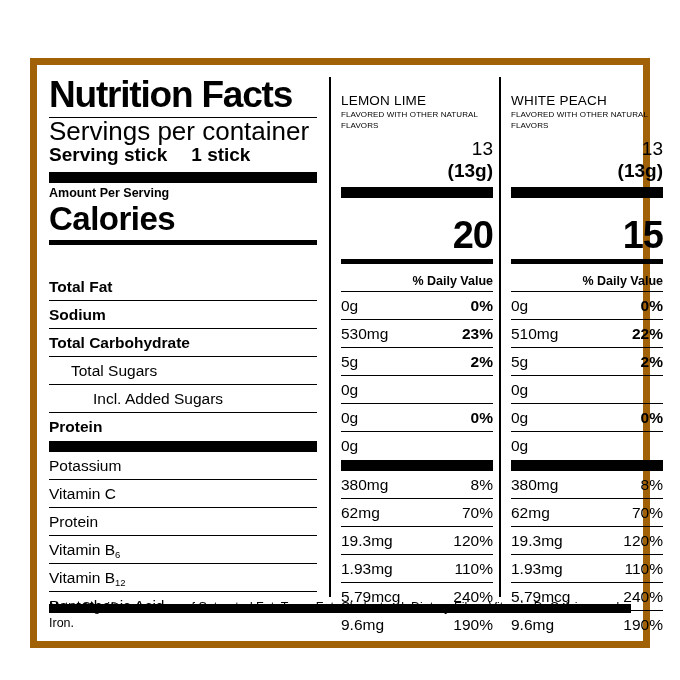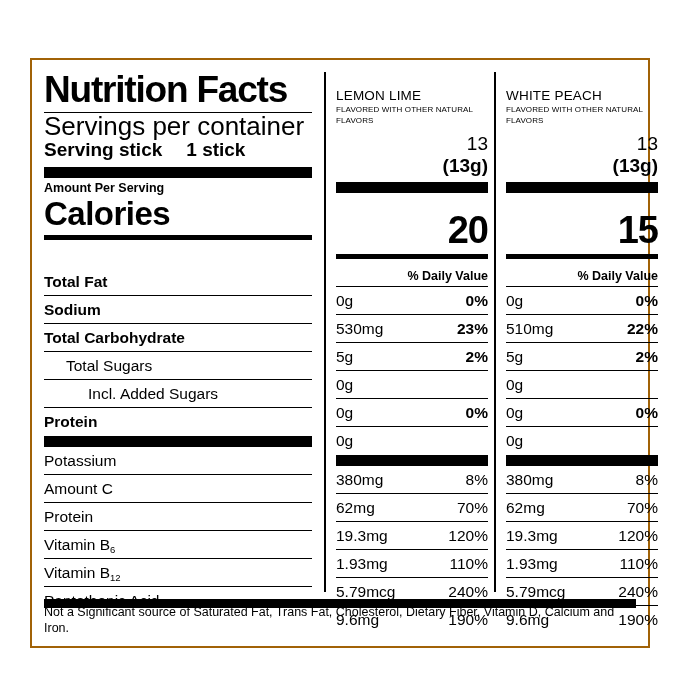--- a/index.html
+++ b/index.html
@@ -13,21 +13,21 @@
     font-family: "Liberation Sans", sans-serif;
     color: #000000;
     -webkit-font-smoothing: antialiased;
   }
   .panel {
     position: absolute;
     left: 30px;
     top: 58px;
     width: 620px;
     height: 590px;
-    border: 2px solid #a16207;
+    border: 7px solid #a16207;
     background: #fff;
     box-sizing: border-box;
   }
   .inner {
     position: absolute;
     left: 12px;
     top: 8px;
     right: 12px;
     bottom: 8px;
   }
@@ -213,21 +213,21 @@
         <div class="nrow bold">
           <span class="nm">Protein</span>
         </div>
         <div class="rule-thick" style="margin-top:1px;"></div>
 
         <div class="nrow">
           <span class="nm">Potassium</span>
         </div>
         <div class="rule-thin"></div>
         <div class="nrow">
-          <span class="nm">Amount C</span>
+          <span class="nm">Vitamin C</span>
         </div>
         <div class="rule-thin"></div>
         <div class="nrow">
           <span class="nm">Protein</span>
         </div>
         <div class="rule-thin"></div>
         <div class="nrow">
           <span class="nm"><span>Vitamin B</span><sub>6</sub></span>
         </div>
         <div class="rule-thin"></div>

